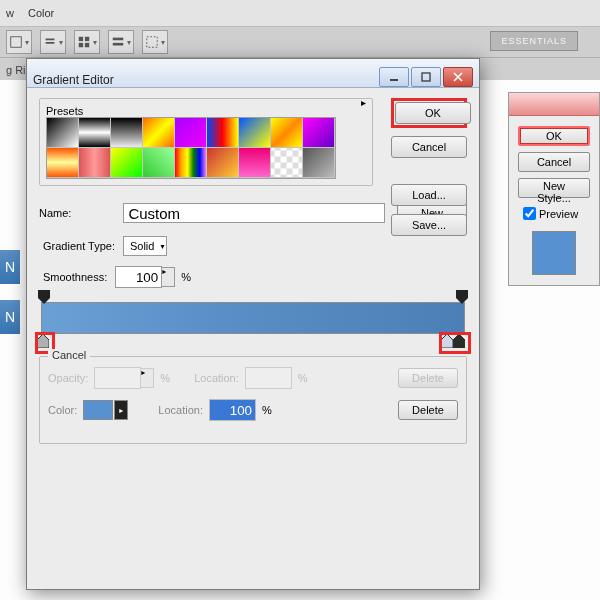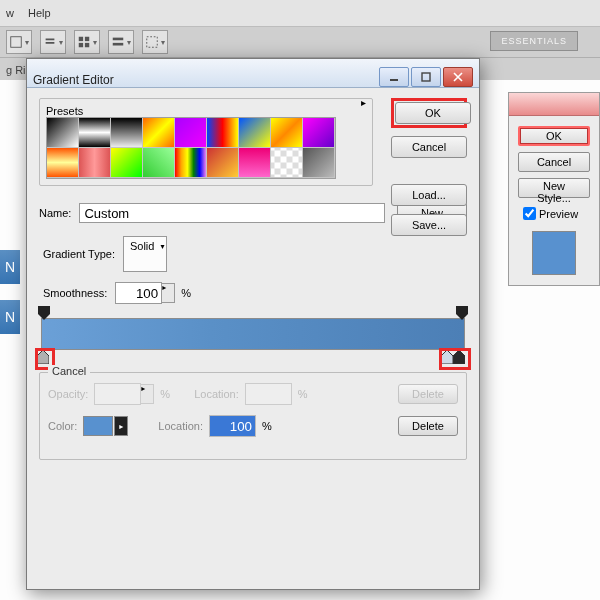--- a/index.html
+++ b/index.html
@@ -230,40 +230,41 @@
   border-bottom: 1px solid #c4c4c4;
 }
 
 
 .row { display: flex; align-items: center; margin-bottom: 12px; }
 .row label { margin-right: 8px; }
 .row input[type=text] {
   height: 18px;
   border: 1px solid #999;
   padding: 0 4px;
-  font-size: 13px;
+  font-size: 15px;
+  margin-left: 44px;
 }
 .name-input { flex: 1; }
 .row .newbtn {
   width: 70px; height: 22px;
   margin-left: 12px;
   background: linear-gradient(#f6f6f6, #dcdcdc);
   border: 1px solid #8c8c8c;
   border-radius: 3px;
   font-size: 11px;
 }
 
 
 .subrow { display: flex; align-items: center; margin: 0 0 10px 4px; }
 .subrow label { margin-right: 8px; }
 .subrow .sel {
   border: 1px solid #999;
   background: #fcfcfc;
   height: 18px;
-  padding: 0 12px 16px 6px;
+  padding: 0 12px 0 6px;
   display: inline-flex;
   align-items: center;
   position: relative;
 }
 .subrow .sel::after {
   content: "▾";
   position: absolute;
   right: 2px;
   font-size: 8px;
 }
@@ -352,21 +353,21 @@
 }
 .stoprow button.disabled { color: #bbb; border-color: #c4c4c4; }
 .gap { flex: 1; }
 .selnum { background: #3a78d6; color: #fff; }
 </style>
 </head>
 <body>
 
 <div class="menubar">
   <span>w</span>
-  <span>Help</span>
+  <span>Color</span>
 </div>
 
 <div class="toolbar">
   <div class="tool-icon tool-dd">
       <svg viewBox="0 0 16 16">
         <rect x="2" y="2" width="12" height="12" fill="none" stroke="#555"></rect>
       </svg>
     </div>
   <div class="tool-icon tool-dd">
       <svg viewBox="0 0 16 16">

